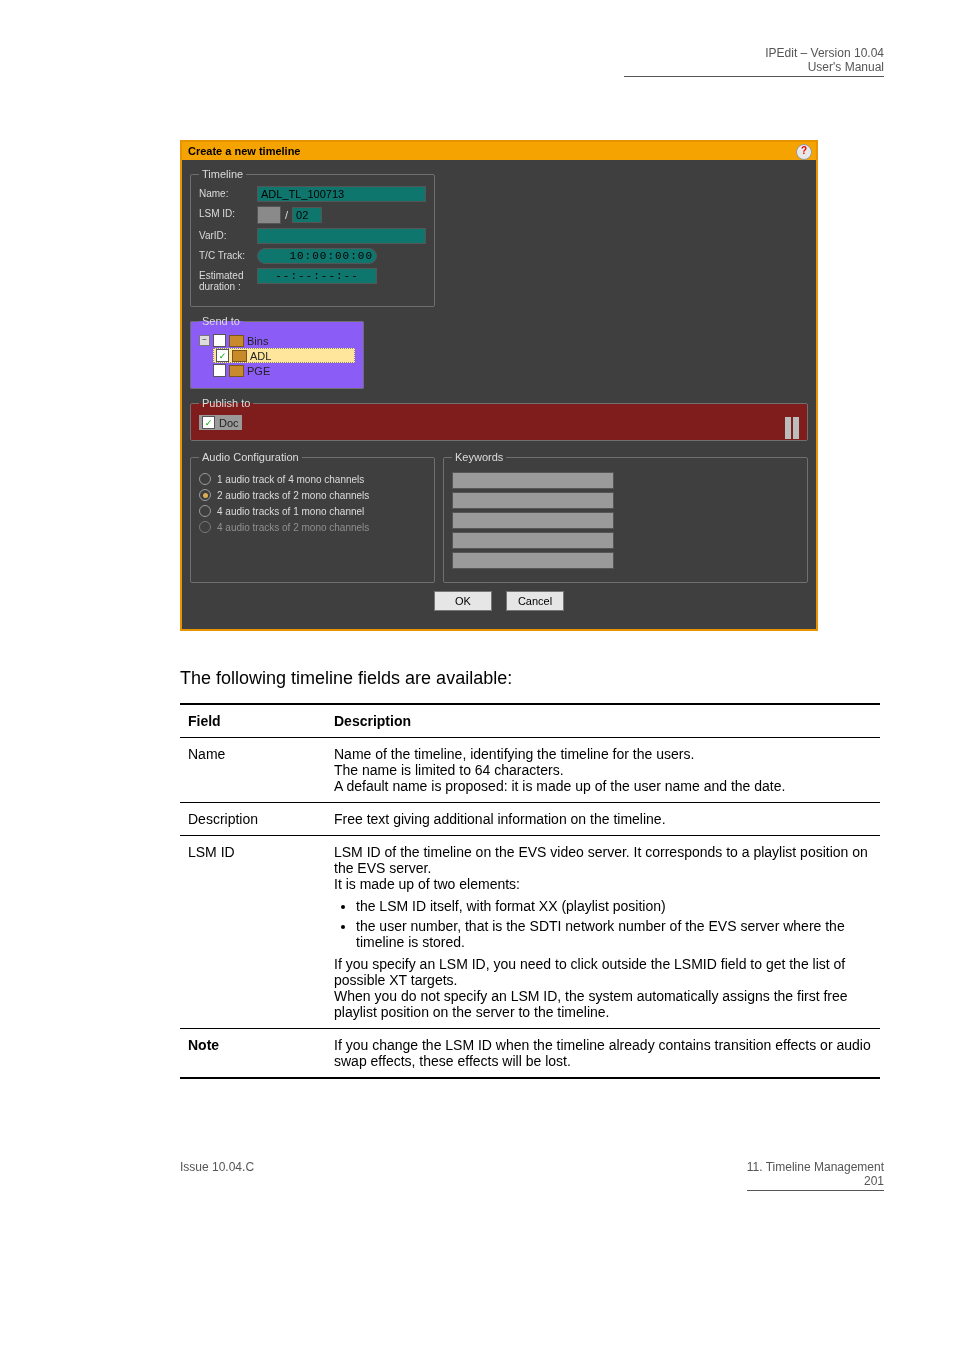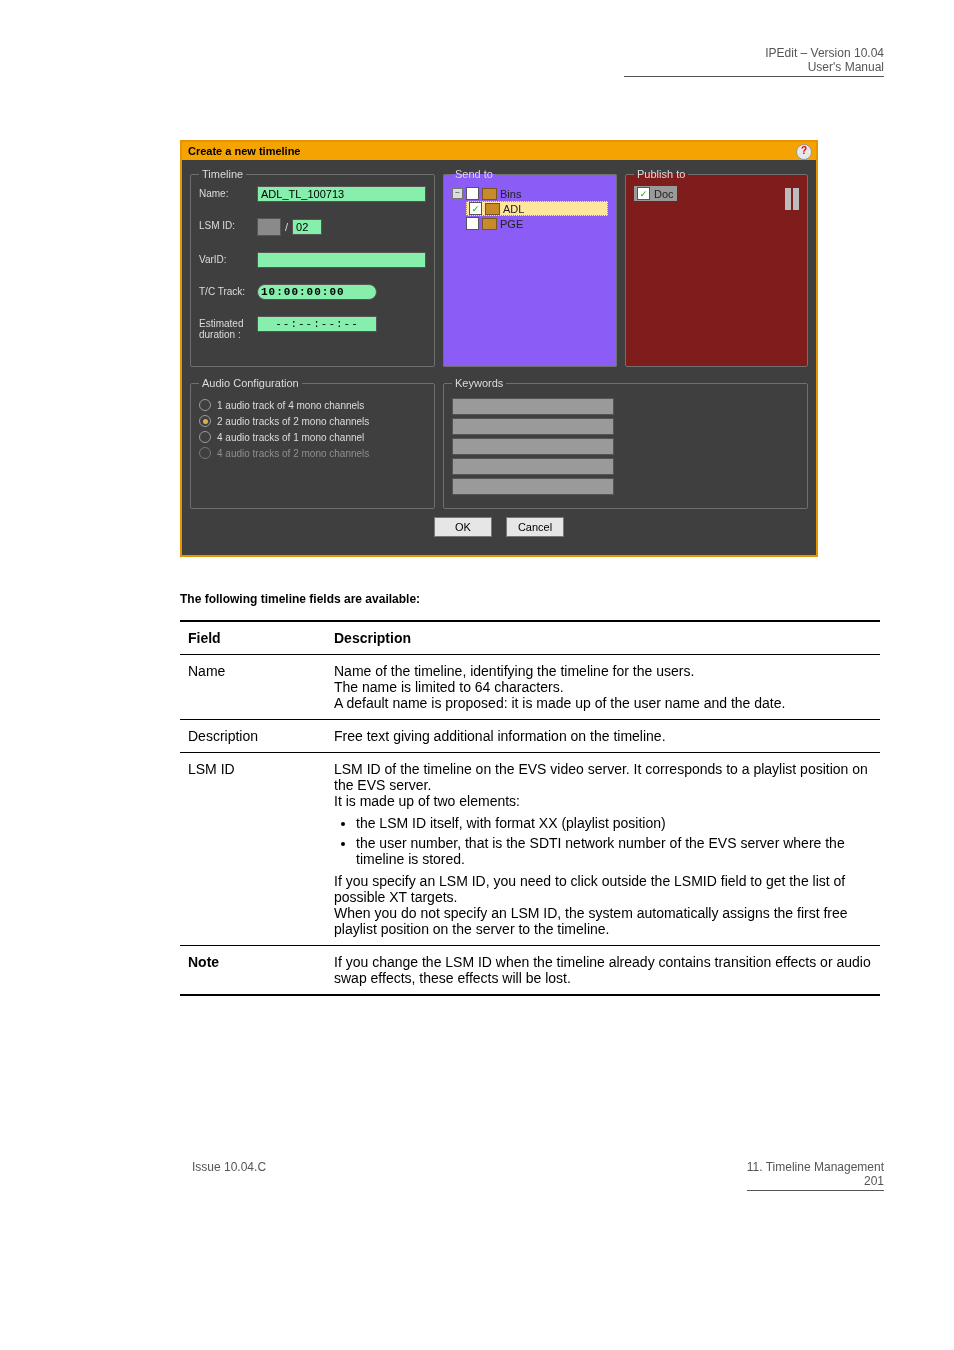--- a/index.html
+++ b/index.html
@@ -4,36 +4,36 @@
 <style>
   html,body{margin:0;padding:0;background:#fff;font-family:Arial,Helvetica,sans-serif;color:#000;font-size:12px;}
   .page{width:954px;height:1208px;position:relative;box-sizing:border-box;padding:50px 70px 40px 70px;}
   .header-right{position:absolute;top:46px;right:70px;width:260px;text-align:right;font-size:12px;color:#555;border-bottom:1px solid #555;padding-bottom:2px;}
   .header-right .line2{display:block;}
   .figure{margin-top:90px;margin-left:110px;}
   .dlg{width:634px;border:2px solid #e89400;background:#3f3f3f;color:#dcdcdc;font-size:11px;font-family:Tahoma,Arial,sans-serif;}
   .dlg-title{background:#f5a300;color:#000;font-weight:bold;padding:3px 6px;position:relative;font-size:11px;}
   .dlg-title .help{position:absolute;right:4px;top:2px;width:14px;height:14px;border:1px solid #999;border-radius:50%;color:#e00;background:#e8e8e8;text-align:center;line-height:12px;font-weight:bold;font-size:10px;}
   .dlg-body{padding:8px;}
-  .row1{display:flex;gap:8px;}
+  .row1{display:flex;gap:8px;flex-direction:column;}
   fieldset.panel{border:1px solid #6f6f6f;border-radius:2px;margin:0;padding:6px 8px 10px 8px;box-sizing:border-box;}
   fieldset.panel>legend{color:#dcdcdc;font-size:11px;padding:0 3px;}
   .timeline{width:245px;}
   .sendto{width:174px;background:#8b5cf6;color:#222;}
   .publishto{flex:1;background:#7f1d1d;position:relative;}
   fieldset.sendto>legend,fieldset.publishto>legend{color:#dcdcdc;}
-  .field{display:flex;align-items:flex-start;margin-bottom:16px;}
+  .field{display:flex;align-items:flex-start;margin-bottom:4px;}
   .field label{width:58px;color:#dcdcdc;font-size:10px;padding-top:2px;}
   .field .ctl{flex:1;}
-  input.txt,textarea.txt{width:100%;box-sizing:border-box;background:#86efac;border:1px solid #555;font-family:Tahoma,Arial,sans-serif;font-size:11px;padding:1px 3px;color:#000;}
+  input.txt,textarea.txt{width:100%;box-sizing:border-box;background:#0f766e;border:1px solid #555;font-family:Tahoma,Arial,sans-serif;font-size:11px;padding:1px 3px;color:#000;}
   textarea.txt{height:44px;resize:none;}
   .lsm{display:flex;align-items:center;gap:4px;}
   .lsm .btn-sq{width:22px;height:16px;background:#8a8a8a;border:1px solid #555;}
   .lsm .slash{color:#dcdcdc;}
-  input.tc{font-family:"Courier New",monospace;font-weight:bold;text-align:left;letter-spacing:1px;width:120px;border-radius:8px;}
+  input.tc{font-family:"Courier New",monospace;font-weight:normal;text-align:right;letter-spacing:1px;width:120px;border-radius:8px;}
   input.dash{font-family:"Courier New",monospace;text-align:center;letter-spacing:1px;width:120px;}
   .tree ul{list-style:none;margin:0;padding-left:14px;}
   .tree li{white-space:nowrap;margin:1px 0;}
   .tree .node{display:flex;align-items:center;gap:3px;}
   .tree .collapse{width:9px;height:9px;border:1px solid #777;background:#ddd;color:#333;font-size:8px;line-height:8px;text-align:center;}
   .chk{width:11px;height:11px;border:1px solid #555;background:#fff;display:inline-flex;align-items:center;justify-content:center;font-size:9px;color:#0a0;}
   .folder{width:13px;height:10px;background:#c98a2b;border:1px solid #7a5616;display:inline-block;}
   .tree .selected{background:#ffe69c;border:1px dotted #888;padding:0 2px;}
   .pub-item{background:#9a9a9a;color:#222;padding:1px 3px;display:inline-flex;align-items:center;gap:4px;}
   .bars{position:absolute;right:8px;top:8px;display:flex;gap:2px;}
@@ -43,31 +43,31 @@
   .keywords{flex:1;}
   .radio{display:flex;align-items:center;gap:6px;margin:4px 0;font-size:10px;}
   .radio .dot{width:10px;height:10px;border-radius:50%;border:1px solid #9a9a9a;display:inline-flex;align-items:center;justify-content:center;}
   .radio .dot .inner{width:5px;height:5px;border-radius:50%;}
   .radio.enabled .dot .inner.on{background:#dcb050;}
   .radio.disabled{color:#8f8f8f;}
   .radio.disabled .dot{border-color:#777;}
   .kw{display:block;width:160px;height:15px;background:#9a9a9a;border:1px solid #555;margin:3px 0;}
   .dlg-buttons{text-align:center;padding:8px 0 10px 0;display:flex;justify-content:center;gap:14px;align-items:flex-end;}
   .dlg-buttons button{width:58px;height:20px;background:#e6e6e6;border:1px solid #777;font-size:11px;font-family:Tahoma,Arial,sans-serif;}
-  .fields-intro{margin:34px 0 12px 110px;font-size:12px;line-height:1.45;font-weight:bold;}
+  .fields-intro{margin:34px 0 12px 110px;font-size:18px;line-height:1.45;}
   .tbl{margin-left:110px;width:700px;font-size:14px;border-collapse:collapse;}
   .tbl td{vertical-align:top;padding:8px 8px;}
   .tbl thead td{border-top:2px solid #000;border-bottom:1px solid #000;font-weight:bold;}
   .tbl .fname{width:130px;}
   .tbl tr.sep td{border-bottom:1px solid #000;}
   .tbl ul{margin:6px 0 0 0;padding-left:22px;}
   .tbl ul li{margin:4px 0;}
   .tbl tbody tr.last td{border-bottom:2px solid #000;}
   .footer{position:absolute;bottom:48px;left:70px;right:70px;font-size:12px;color:#555;}
-  .footer .left{position:absolute;left:122px;}
+  .footer .left{position:absolute;left:110px;}
   .footer .right{position:absolute;right:0;text-align:right;border-bottom:1px solid #555;padding-bottom:2px;}
   .note-label{font-weight:bold;}
 </style>
 </head>
 <body>
 
 <div class="page">
   <div class="header-right">
     <span>IPEdit – Version 10.04</span><br>
     <span class="line2">User's Manual</span>

